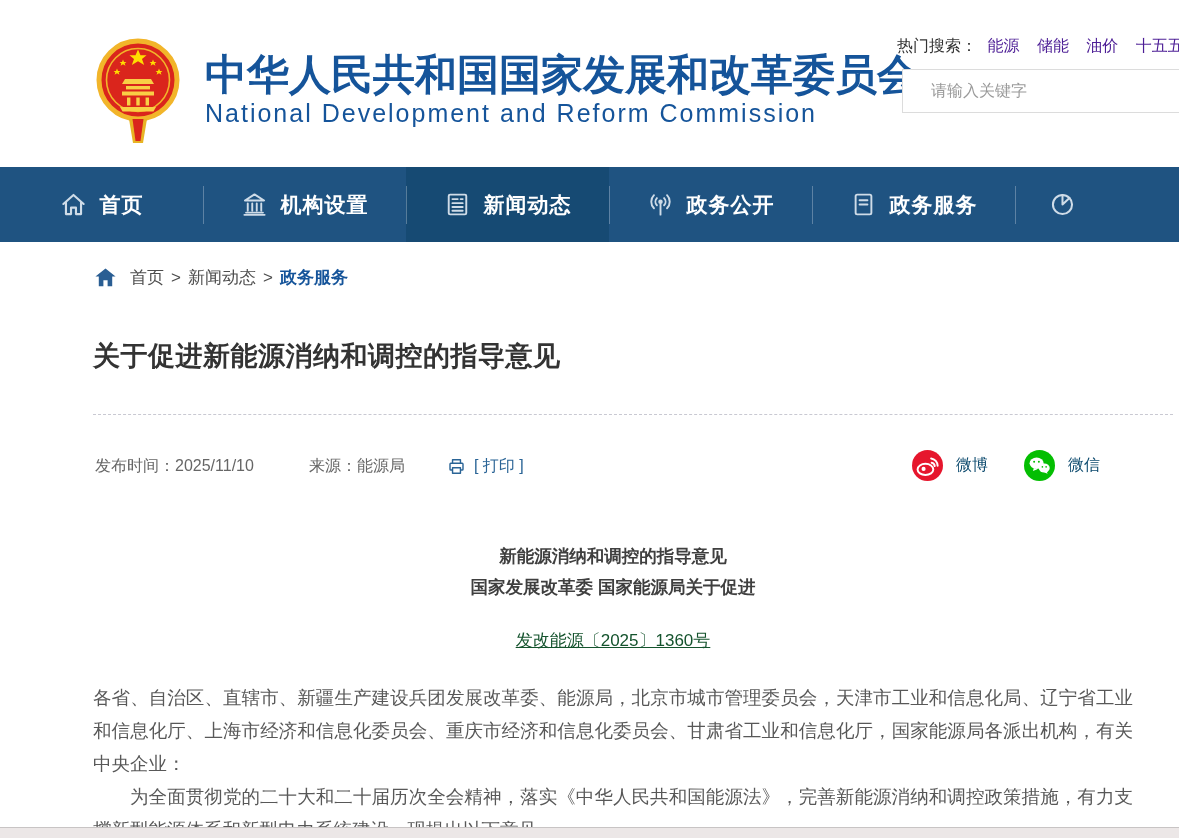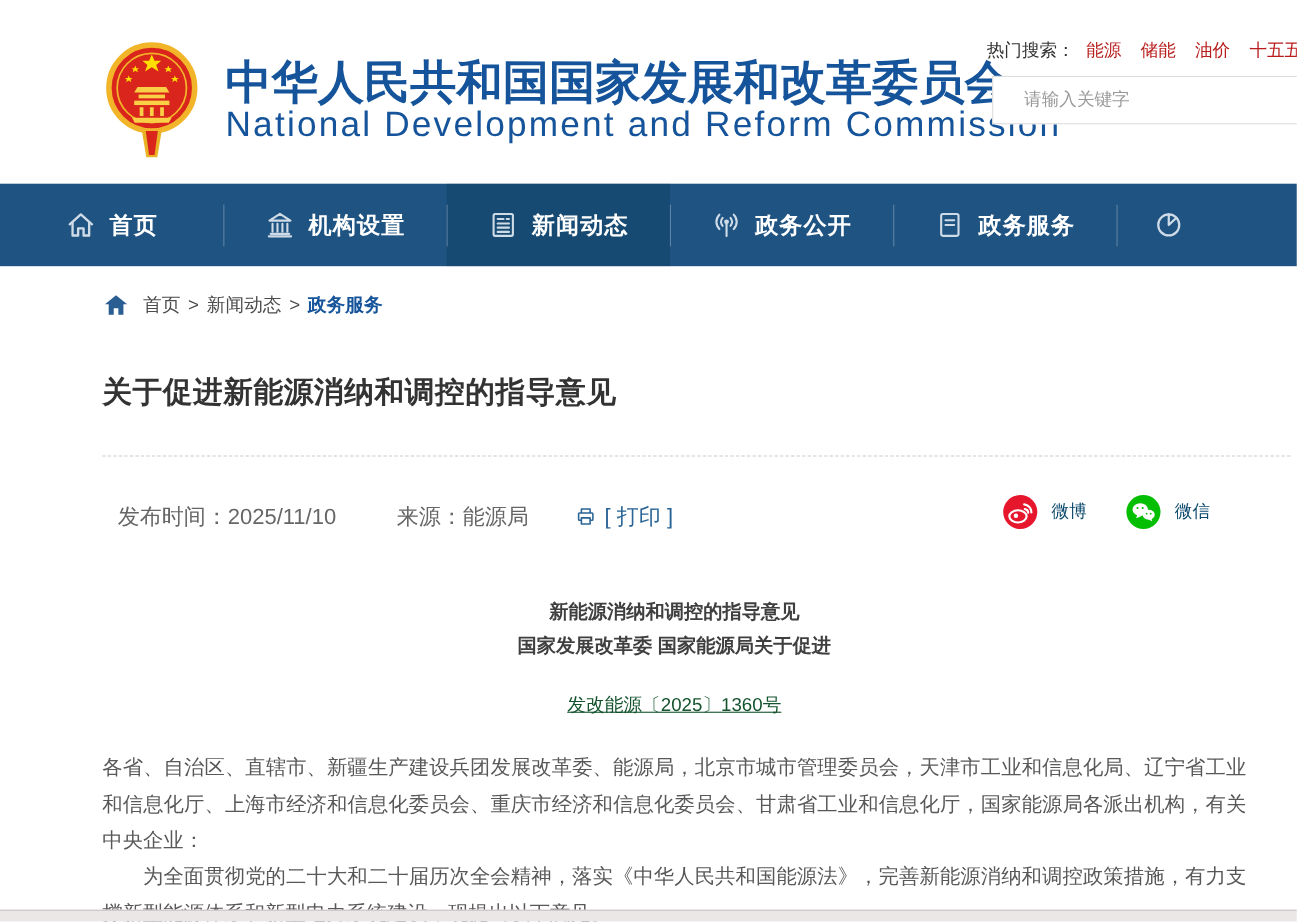--- a/index.html
+++ b/index.html
@@ -8,25 +8,25 @@
     position:relative; width:1179px; height:838px;
     overflow:hidden; background:#fff;
     font-family:"Liberation Sans","DejaVu Sans",sans-serif;
   }
 
   
   .header { position:absolute; left:0; top:0; width:1179px; height:167px; background:#fff; }
   .emblem { position:absolute; left:96px; top:34px; width:84px; height:116px; }
   .site-title { position:absolute; left:205px; top:52px; color:#15549a; white-space:nowrap; }
   .site-title .cn { font-size:42px; font-weight:bold; letter-spacing:0px; line-height:46px; }
-  .site-title .en { font-size:32px; letter-spacing:2px; line-height:28px; margin-top:1px; }
+  .site-title .en { font-size:25px; letter-spacing:2px; line-height:28px; margin-top:1px; }
 
   .hot-search { position:absolute; left:897px; top:36px; font-size:16px; color:#333; white-space:nowrap; }
   .hot-search .label { color:#333; margin-right:6px; }
-  .hot-search a { color:#b91c1c; text-decoration:none; margin-right:13px; }
+  .hot-search a { color:#4c1d95; text-decoration:none; margin-right:13px; }
   .search-box {
     position:absolute; left:902px; top:69px; width:320px; height:44px;
     border:1px solid #dcdcdc; background:#fff; display:flex; align-items:center;
   }
   .search-box input {
     border:none; outline:none; width:100%; height:100%;
     padding-left:28px; font-size:16px; color:#555;
     font-family:inherit; background:transparent;
   }
   .search-box input::placeholder { color:#9a9a9a; }
@@ -65,22 +65,22 @@
   
   .article-title {
     position:absolute; left:93px; top:338px; font-size:27px; font-weight:bold;
     color:#333; letter-spacing:0.5px;
   }
   .dashed-divider {
     position:absolute; left:93px; top:414px; width:1080px; height:0;
     border-top:1px dashed #c9c9d2;
   }
   .meta-row {
-    position:absolute; left:107px; top:456px; display:flex; align-items:center;
-    font-size:20px; color:#666;
+    position:absolute; left:95px; top:456px; display:flex; align-items:center;
+    font-size:16px; color:#666;
   }
   .meta-source { margin-left:55px; }
   .print-wrap { margin-left:42px; display:flex; align-items:center; cursor:pointer; }
   .print-icon { width:19px; height:19px; margin-right:8px; }
   .print-icon svg { width:100%; height:100%; display:block; }
   .print-label { color:#2a6496; }
 
   .share-row { position:absolute; left:912px; top:450px; display:flex; align-items:center; }
   .share-icon { width:31px; height:31px; border-radius:50%; display:flex; align-items:center; justify-content:center; cursor:pointer; }
   .share-icon svg { width:100%; height:100%; display:block; }

